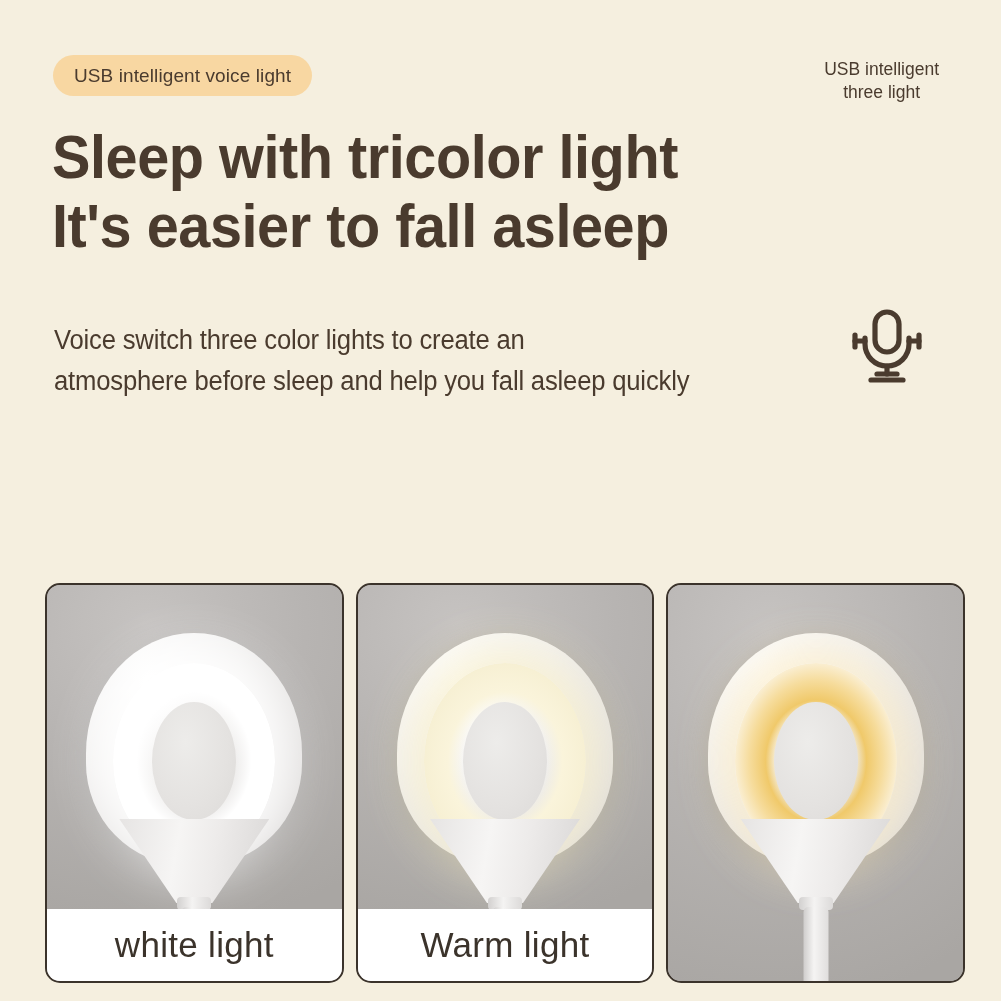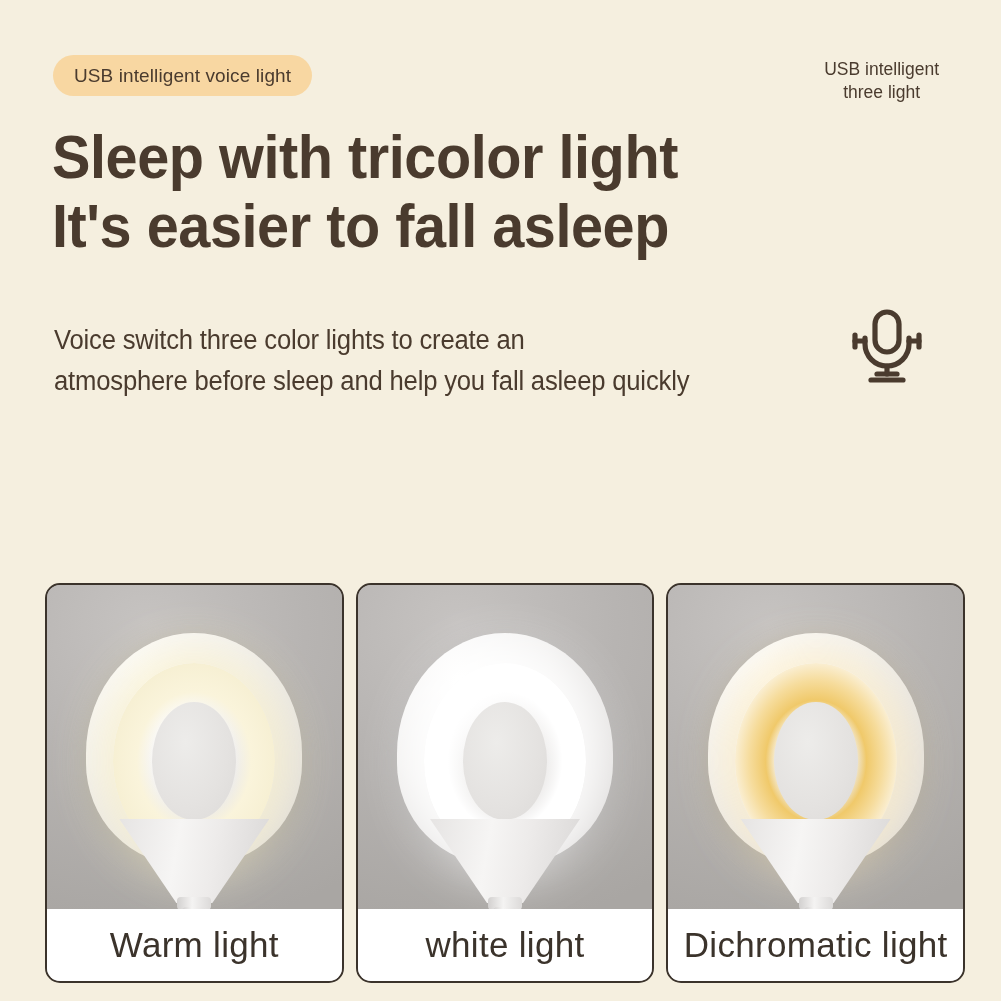--- a/index.html
+++ b/index.html
@@ -279,64 +279,61 @@
       <path d="M26 66 H46"></path>
     </svg>
   </div>
 
   <div class="cards">
 
     <div class="card">
       <div class="photo">
         <div class="lamp">
           <div class="head"></div>
+          <div class="ring white">
+            <div class="ring-inner"></div>
+          </div>
+          <div class="sensor-dot"></div>
+          <div class="funnel"></div>
+          <div class="collar"></div>
+          <div class="stem"></div>
+        </div>
+      </div>
+      <div class="label-bar">
+        <span class="label-text">white light</span>
+      </div>
+    </div>
+
+    <div class="card">
+      <div class="photo">
+        <div class="lamp">
+          <div class="head"></div>
           <div class="ring warm">
             <div class="ring-inner"></div>
           </div>
           <div class="sensor-dot"></div>
           <div class="funnel"></div>
           <div class="collar"></div>
           <div class="stem"></div>
         </div>
       </div>
       <div class="label-bar">
         <span class="label-text">Warm light</span>
-      </div>
-    </div>
-
-    <div class="card">
-      <div class="photo">
-        <div class="lamp">
-          <div class="head"></div>
-          <div class="ring white">
-            <div class="ring-inner"></div>
-          </div>
-          <div class="sensor-dot"></div>
-          <div class="funnel"></div>
-          <div class="collar"></div>
-          <div class="stem"></div>
-        </div>
-      </div>
-      <div class="label-bar">
-        <span class="label-text">white light</span>
       </div>
     </div>
 
     <div class="card">
       <div class="photo">
         <div class="lamp">
           <div class="head"></div>
           <div class="ring dichromatic">
             <div class="ring-inner"></div>
           </div>
           <div class="sensor-dot"></div>
           <div class="funnel"></div>
           <div class="collar"></div>
           <div class="stem"></div>
         </div>
       </div>
-      <div class="label-bar">
-        <span class="label-text">Dichromatic light</span>
-      </div>
     </div>
 
   </div>
 </div>
 
 </body></html>

